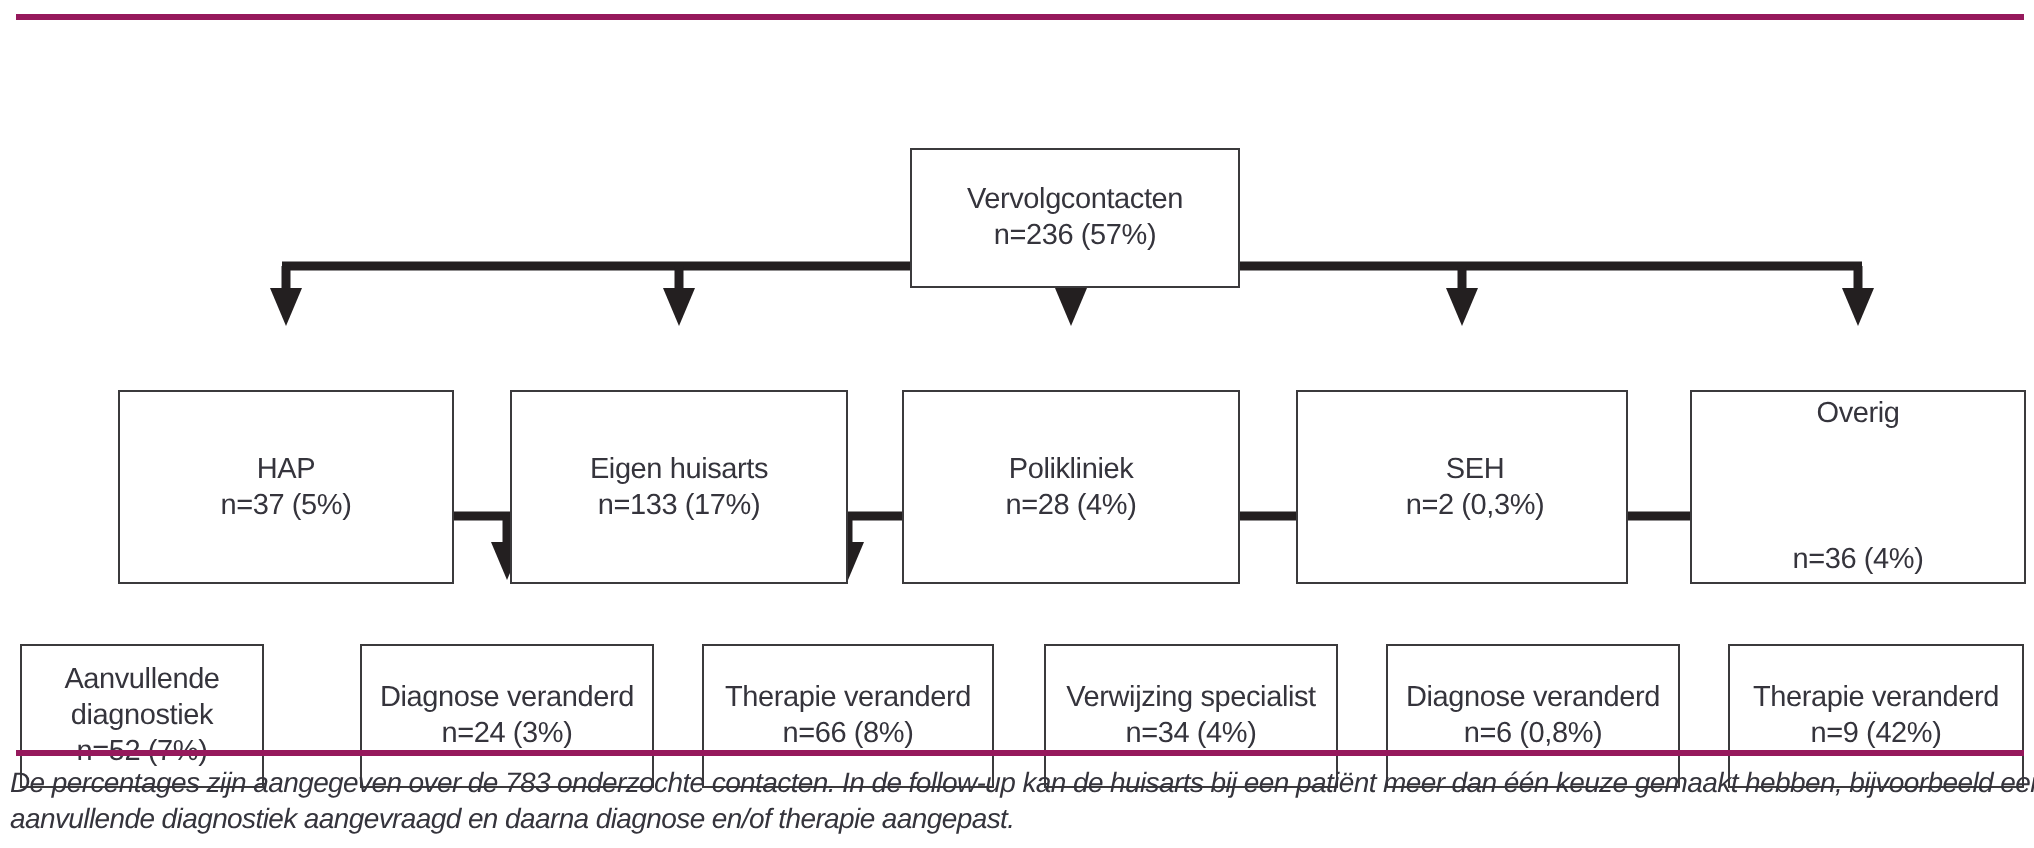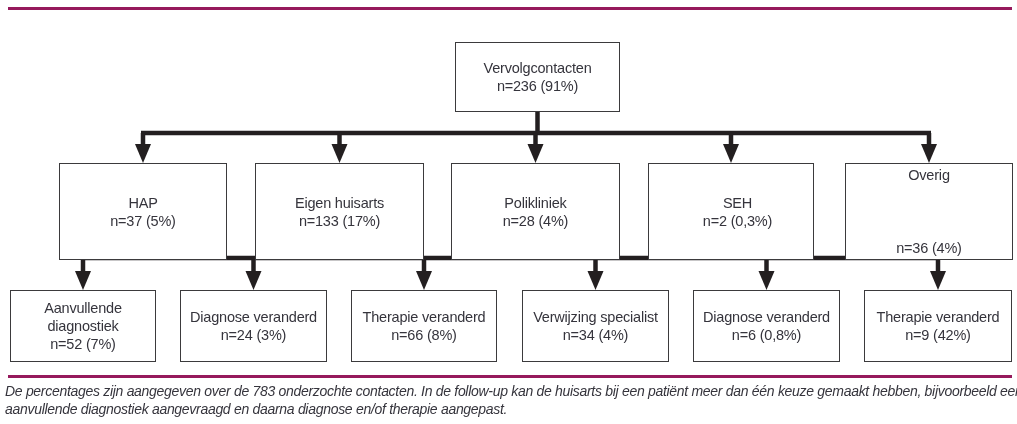--- a/index.html
+++ b/index.html
@@ -29,20 +29,21 @@
     box-sizing:border-box;
     border:1.5px solid var(--box-border);
     background:#ffffff;
     display:flex;flex-direction:column;
     align-items:center;justify-content:center;
     text-align:center;
     font-size:14.5px;line-height:18px;
     letter-spacing:-0.2px;
     color:var(--text);
     padding:2px 4px;
+    margin-top:32px;
   }
   .row2{top:163px;height:97px;}
   .row3{top:290px;height:72px;}
   .caption{
     position:absolute;left:5px;top:382px;width:1008px;
     font-style:italic;
     font-size:14px;line-height:18px;
     letter-spacing:-0.3px;
     color:var(--text);
   }
@@ -95,21 +96,21 @@
         <polygon points="416,271 432,271 424,290"></polygon>
         <polygon points="587.5,271 603.5,271 595.5,290"></polygon>
         <polygon points="758.5,271 774.5,271 766.5,290"></polygon>
         <polygon points="930,271 946,271 938,290"></polygon>
       </g>
     </g>
   </svg>
 
   <div class="node" style="left:455px;top:42px;width:165px;height:70px;">
     <div>Vervolgcontacten</div>
-    <div>n=236 (91%)</div>
+    <div>n=236 (57%)</div>
   </div>
 
   <div class="node row2" style="left:59px;width:168px;">
     <div>HAP</div>
     <div>n=37 (5%)</div>
   </div>
   <div class="node row2" style="left:255px;width:169px;">
     <div>Eigen huisarts</div>
     <div>n=133 (17%)</div>
   </div>
@@ -119,21 +120,21 @@
   </div>
   <div class="node row2" style="left:648px;width:166px;padding-left:17px;">
     <div>SEH</div>
     <div>n=2 (0,3%)</div>
   </div>
   <div class="node row2" style="left:845px;width:168px;justify-content:space-between;">
     <div>Overig</div>
     <div>n=36 (4%)</div>
   </div>
 
-  <div class="node row3" style="left:10px;width:146px;">
+  <div class="node row3" style="left:10px;width:122px;">
     <div>Aanvullende diagnostiek</div>
     <div>n=52 (7%)</div>
   </div>
   <div class="node row3" style="left:180px;width:147px;">
     <div>Diagnose veranderd</div>
     <div>n=24 (3%)</div>
   </div>
   <div class="node row3" style="left:351px;width:146px;">
     <div>Therapie veranderd</div>
     <div>n=66 (8%)</div>

